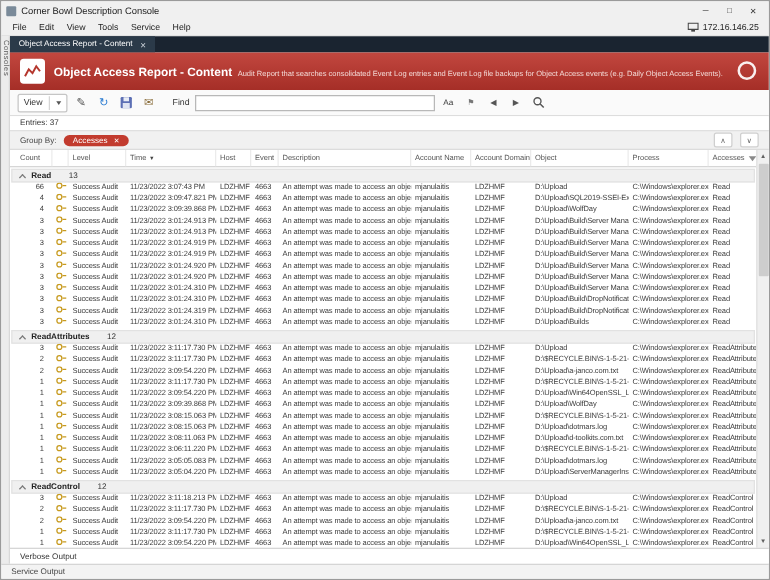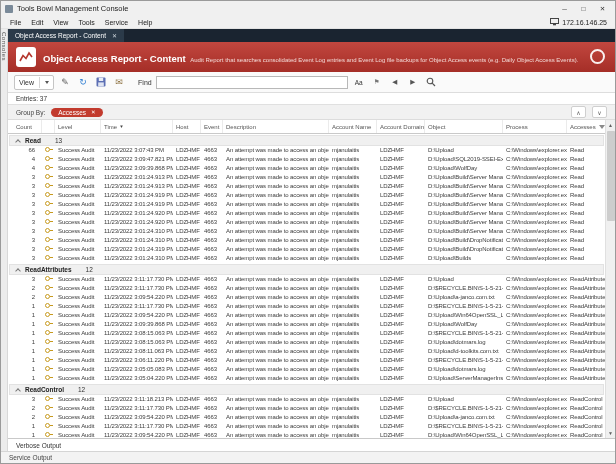--- a/index.html
+++ b/index.html
@@ -63,21 +63,21 @@
   .verbose{height:13px;border-top:1px solid #c9c9c9;background:#fff;display:flex;align-items:center;padding:0 8px;font-size:6.5px;color:#333;flex:none}
   .statusbar{height:12px;background:#f3f3f3;border-top:1px solid #d5d5d5;display:flex;align-items:center;padding:0 8px;font-size:6.5px;color:#444;flex:none}
 </style>
 </head>
 <body>
 
 <div class="window">
 
   <div class="titlebar">
     <span class="app-ico"></span>
-    <span>Tools Bowl Management Console</span>
+    <span>Corner Bowl Description Console</span>
     <span class="spacer"></span>
     <span class="winbtn">─</span>
     <span class="winbtn">□</span>
     <span class="winbtn close">✕</span>
   </div>
 
   <div class="menubar">
     <span class="menu-item">File</span>
     <span class="menu-item">Edit</span>
     <span class="menu-item">View</span>

